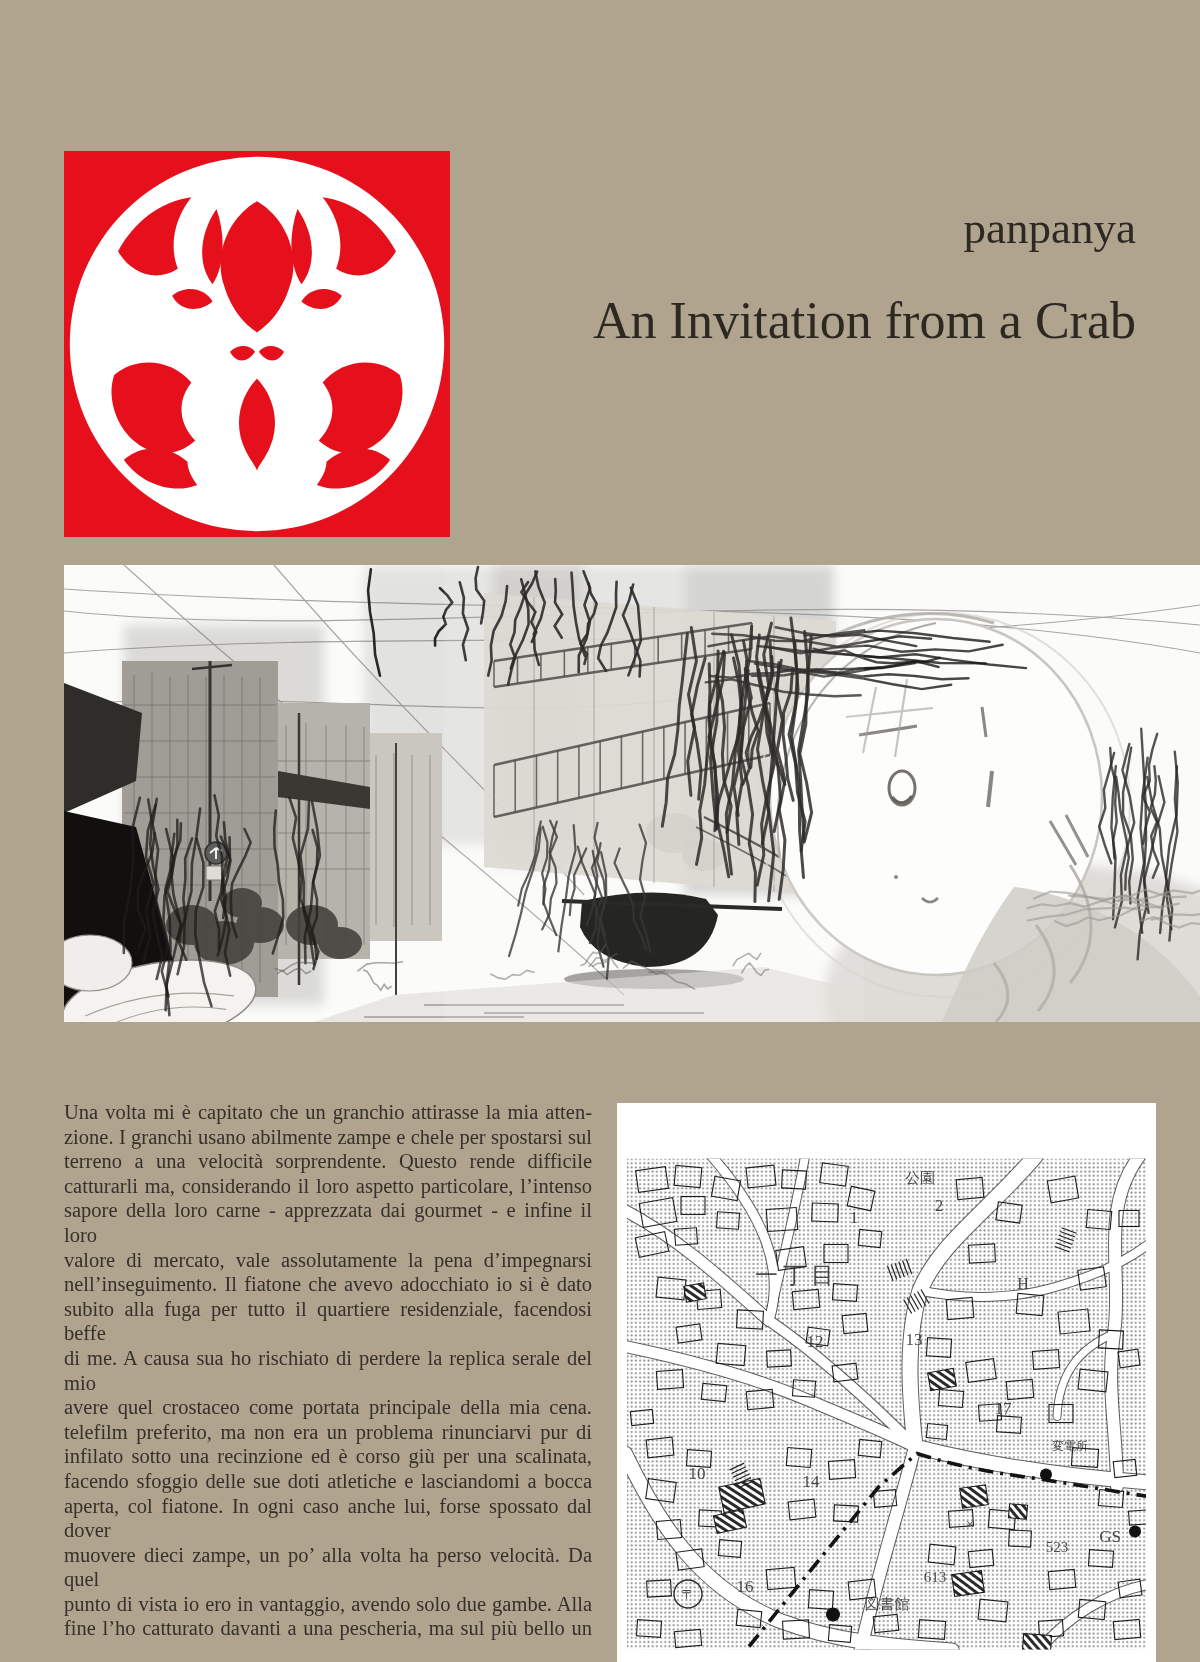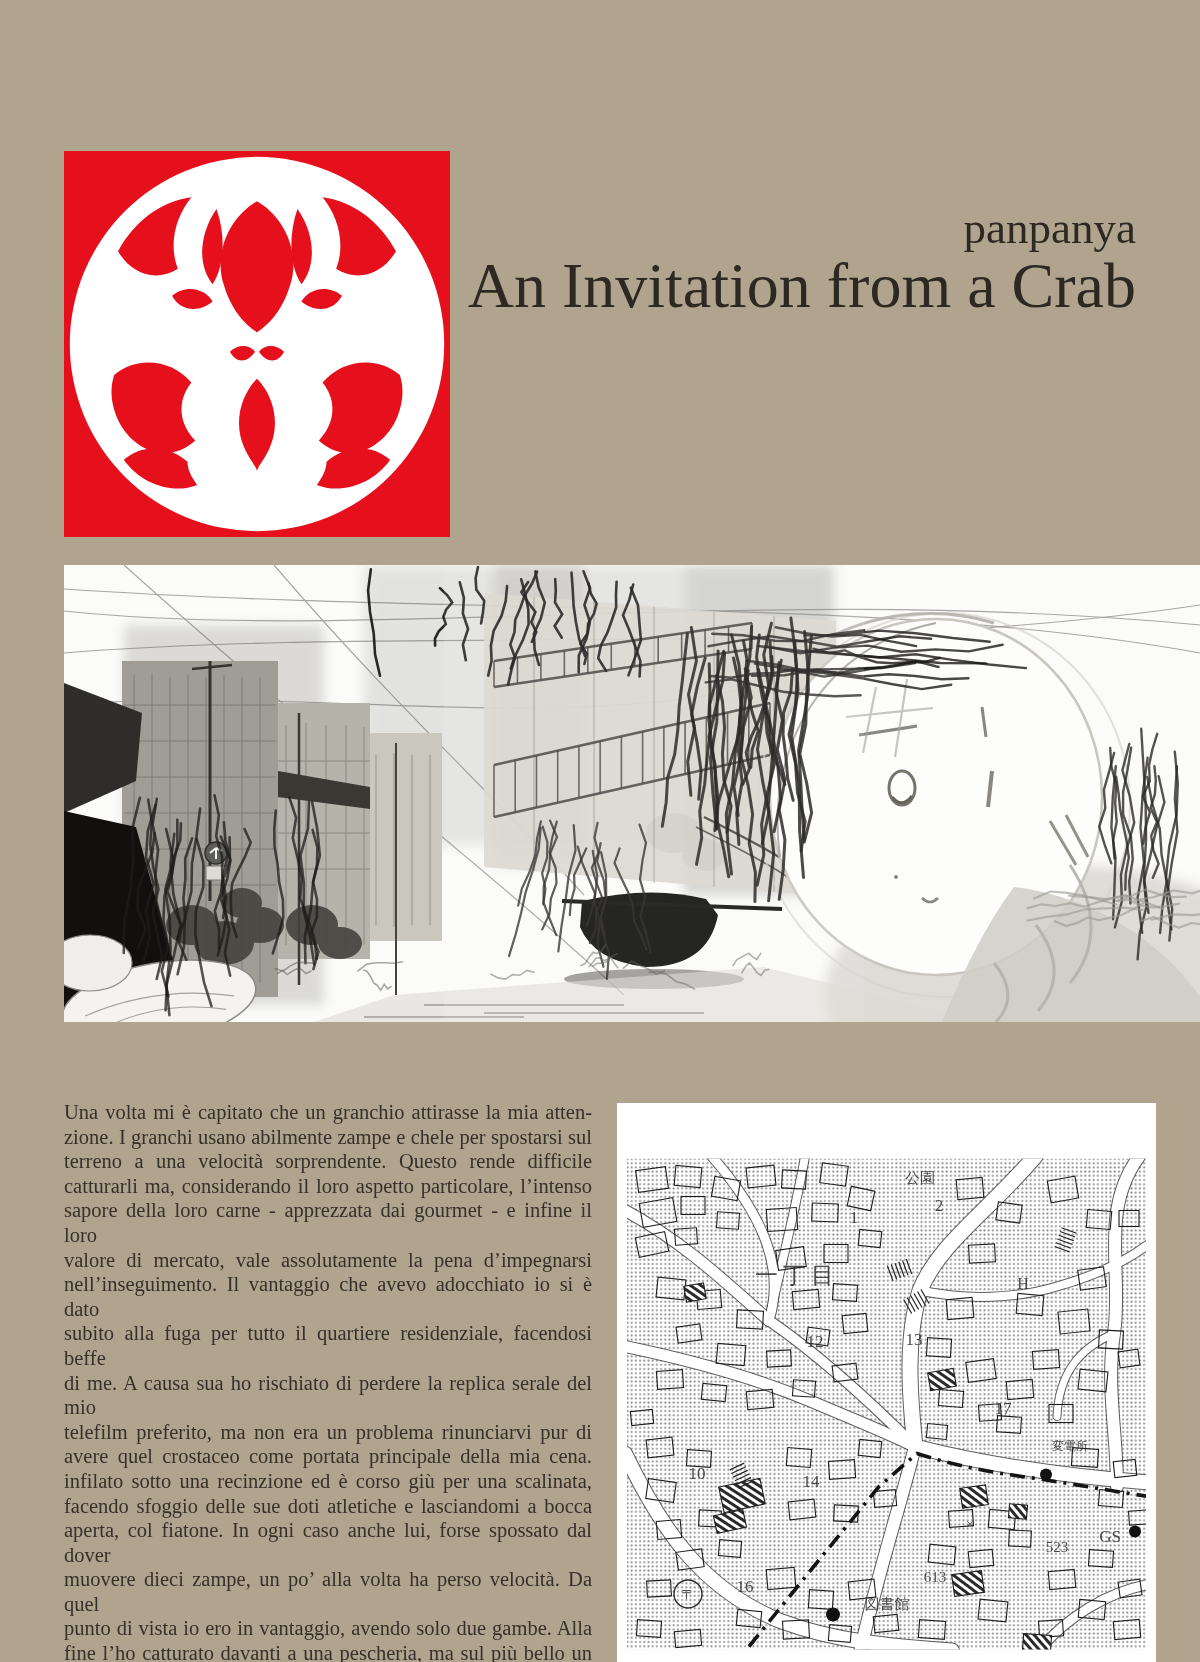--- a/index.html
+++ b/index.html
@@ -2,21 +2,21 @@
 <html><head>
 <meta charset="utf-8">
 <style>
   html,body{margin:0;padding:0;background:#8e8374;}
   .page{position:relative;width:1200px;height:1662px;background:#b1a48f;overflow:hidden;
         font-family:"Liberation Serif", serif;}
   .logo{position:absolute;left:64px;top:147px;width:386px;height:394px;}
   .logo svg{display:block;width:100%;height:100%;}
   .titleblock{position:absolute;left:430px;top:205px;width:706px;text-align:right;color:#2d2922;}
   .author{font-size:45px;line-height:1.05;}
-  .title{font-size:64px;line-height:1.05;}
+  .title{margin-top:42px;font-size:52px;line-height:1.05;}
   .illus{position:absolute;left:64px;top:565px;width:1136px;height:457px;background:#fbfbf9;}
   .illus svg{display:block;width:100%;height:100%;}
   .synopsis{position:absolute;left:64px;top:1100px;width:528px;color:#36302a;
             font-size:20.5px;line-height:24.6px;}
   .syn-line{text-align:justify;text-align-last:justify;white-space:normal;}
   .mapbox{position:absolute;left:617px;top:1103px;width:539px;height:602px;background:#ffffff;}
   .mapbox svg{display:block;width:100%;height:100%;}
   .map-label{font-family:"Liberation Serif", serif;fill:#2b2b2b;opacity:.85;text-anchor:middle;}
 </style>
 </head>
@@ -337,25 +337,25 @@
     </svg>
   </div>
 
   <div class="synopsis" id="synopsis">
       <div class="syn-line">Una volta mi è capitato che un granchio attirasse la mia atten-</div>
       <div class="syn-line">zione. I granchi usano abilmente zampe e chele per spostarsi sul</div>
       <div class="syn-line">terreno a una velocità sorprendente. Questo rende difficile</div>
       <div class="syn-line">catturarli ma, considerando il loro aspetto particolare, l’intenso</div>
       <div class="syn-line">sapore della loro carne - apprezzata dai gourmet - e infine il loro</div>
       <div class="syn-line">valore di mercato, vale assolutamente la pena d’impegnarsi</div>
-      <div class="syn-line">nell’inseguimento. Il vantaggio che avevo adocchiato io si è dato</div>
+      <div class="syn-line">nell’inseguimento. Il fiatone che avevo adocchiato io si è dato</div>
       <div class="syn-line">subito alla fuga per tutto il quartiere residenziale, facendosi beffe</div>
       <div class="syn-line">di me. A causa sua ho rischiato di perdere la replica serale del mio</div>
+      <div class="syn-line">avere quel crostaceo come portata principale della mia cena.</div>
       <div class="syn-line">telefilm preferito, ma non era un problema rinunciarvi pur di</div>
-      <div class="syn-line">avere quel crostaceo come portata principale della mia cena.</div>
       <div class="syn-line">infilato sotto una recinzione ed è corso giù per una scalinata,</div>
       <div class="syn-line">facendo sfoggio delle sue doti atletiche e lasciandomi a bocca</div>
       <div class="syn-line">aperta, col fiatone. In ogni caso anche lui, forse spossato dal dover</div>
       <div class="syn-line">muovere dieci zampe, un po’ alla volta ha perso velocità. Da quel</div>
       <div class="syn-line">punto di vista io ero in vantaggio, avendo solo due gambe. Alla</div>
       <div class="syn-line">fine l’ho catturato davanti a una pescheria, ma sul più bello un</div>
     </div>
 
   <div class="mapbox">
     <svg viewBox="0 0 539 511">

